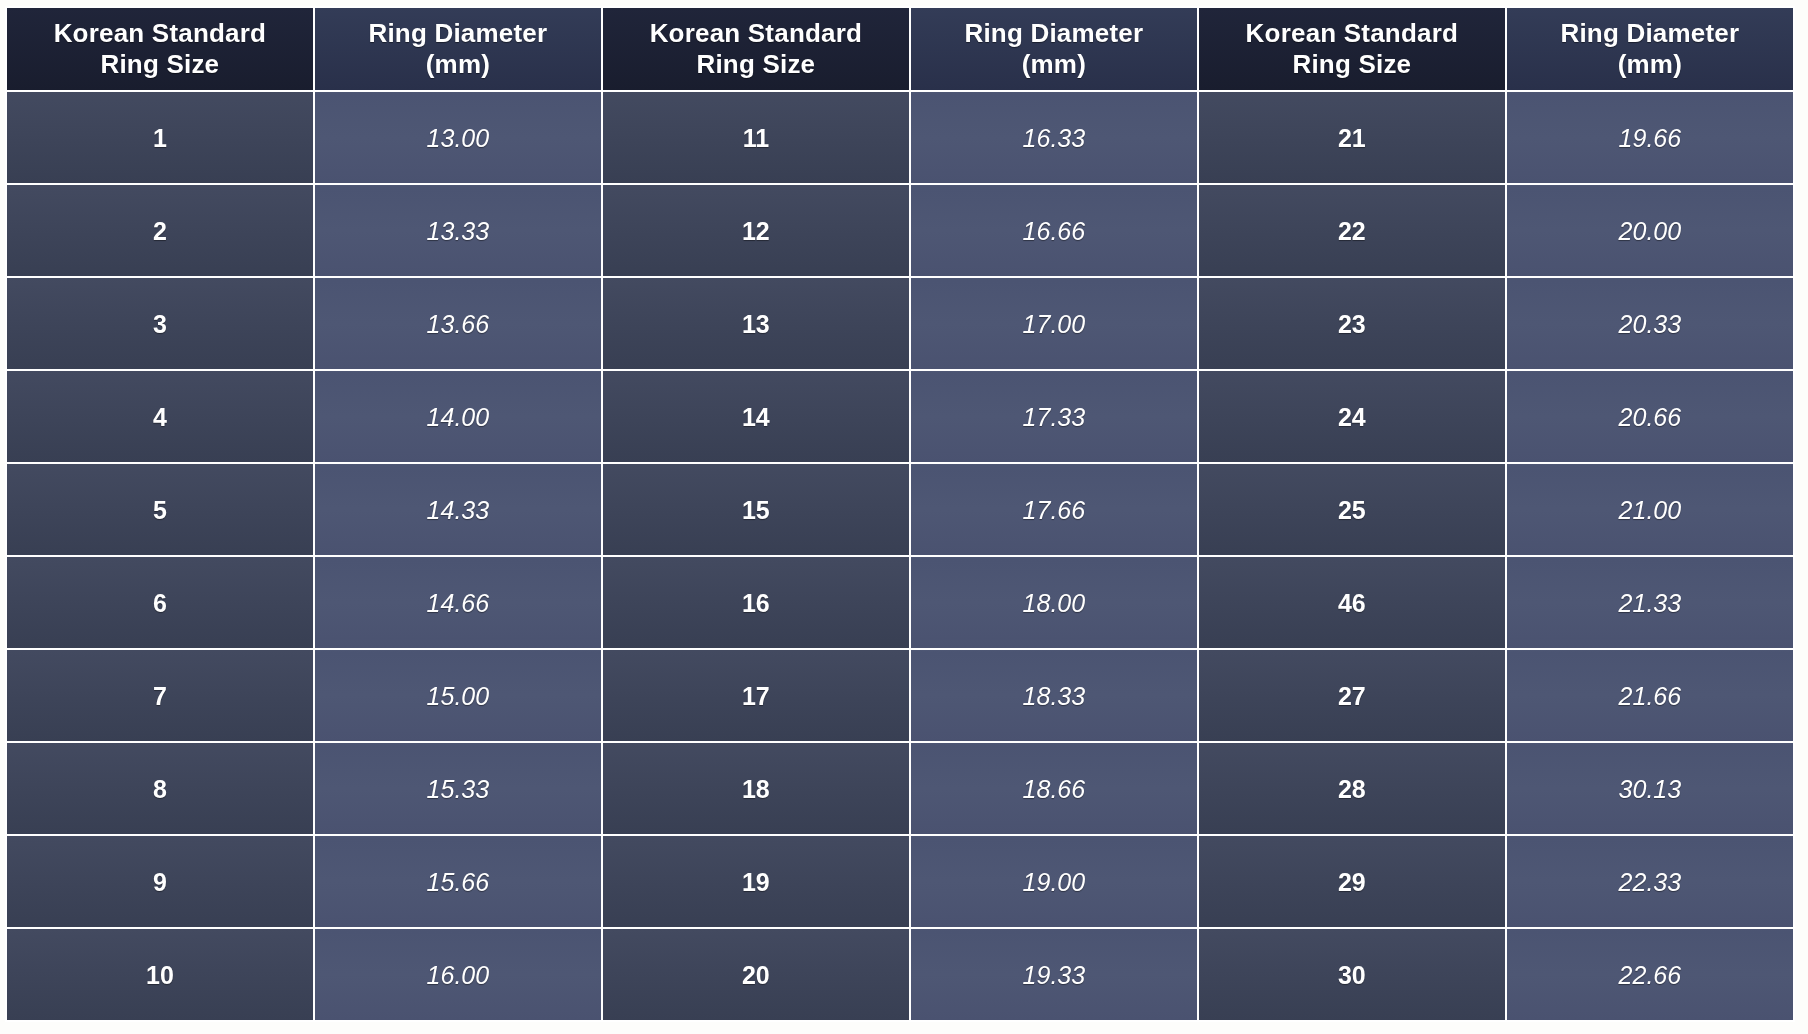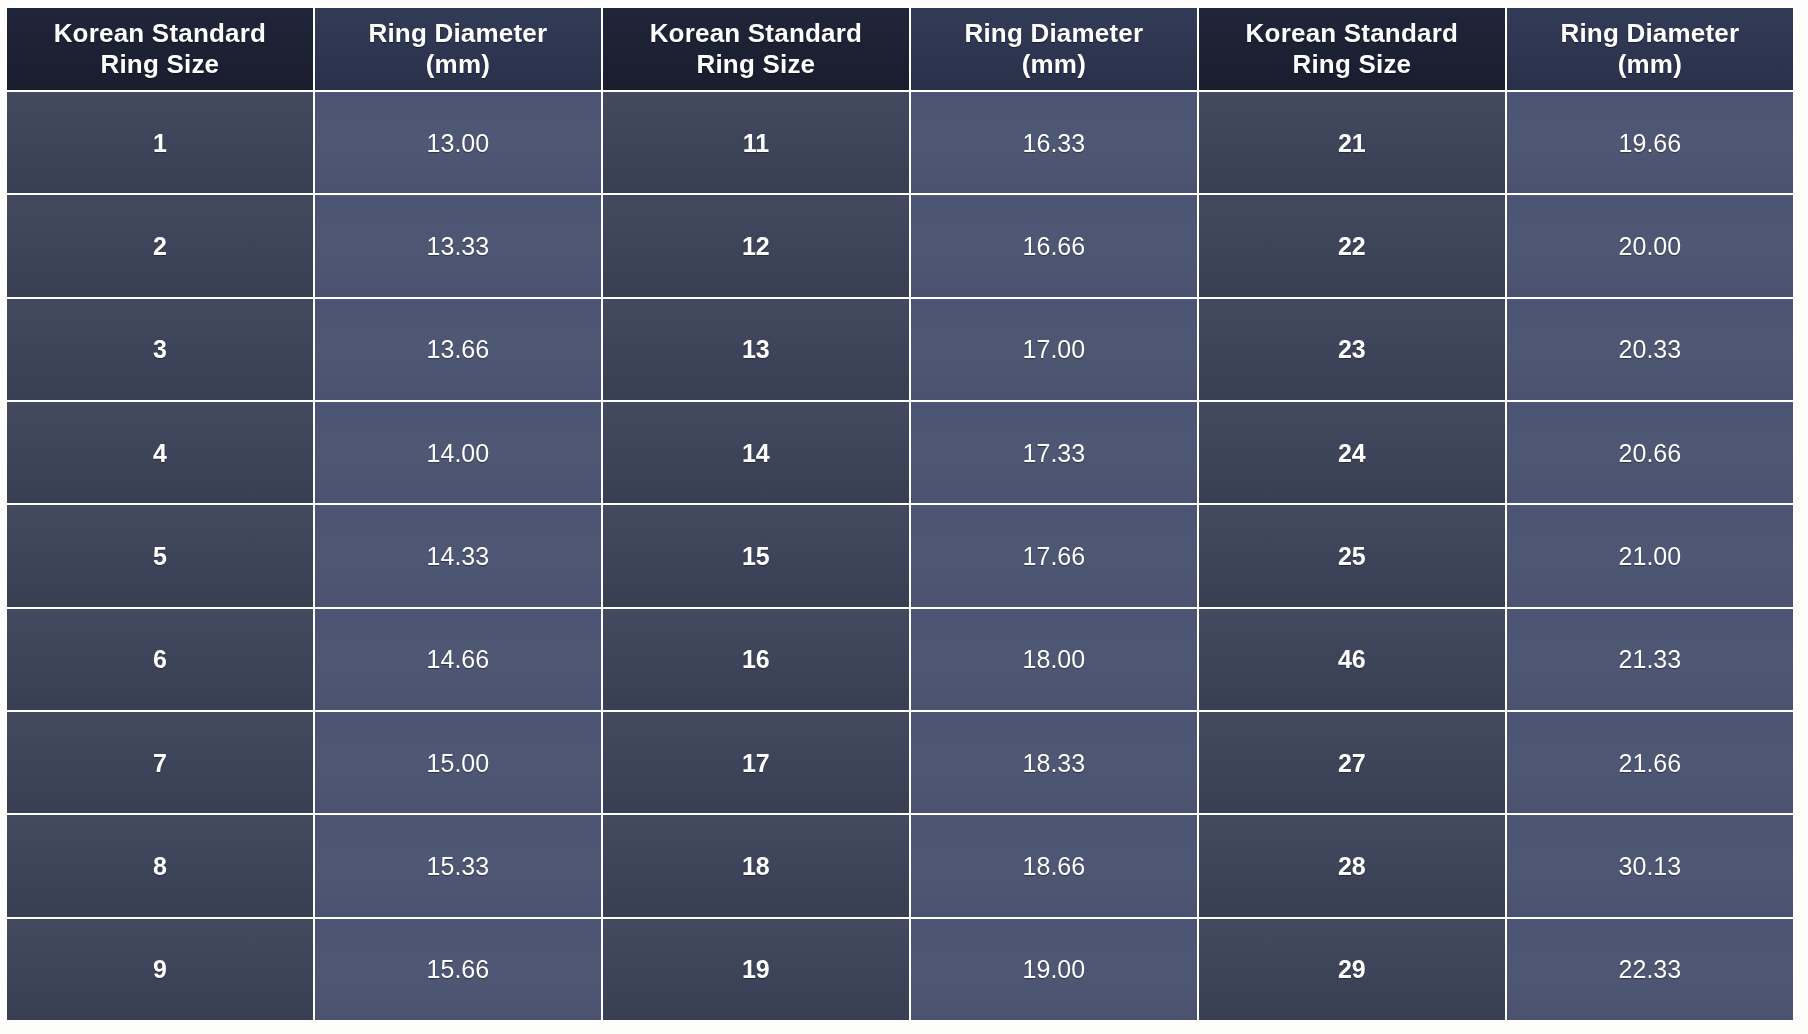--- a/index.html
+++ b/index.html
@@ -64,20 +64,21 @@
   }
 
   tbody td.v-size {
     font-weight: bold;
     background: linear-gradient(180deg, #434a60 0%, #383f53 100%);
   }
   tbody td.v-diam {
     font-weight: normal;
     background: linear-gradient(180deg, #58618020 0%, #4b5472 2%, #4e5774 50%, #4a5270 100%);
     background-color: #4d5673;
+    font-style: italic;
   }
 
   .hdr-line { display: block; }
 </style>
 </head>
 <body>
 
 <div class="sheet">
   <table class="ring-table">
     <colgroup>
@@ -182,15 +183,23 @@
         <td class="v-diam">30.13</td>
       </tr>
       <tr>
         <td class="v-size">9</td>
         <td class="v-diam">15.66</td>
         <td class="v-size">19</td>
         <td class="v-diam">19.00</td>
         <td class="v-size">29</td>
         <td class="v-diam">22.33</td>
       </tr>
+      <tr>
+        <td class="v-size">10</td>
+        <td class="v-diam">16.00</td>
+        <td class="v-size">20</td>
+        <td class="v-diam">19.33</td>
+        <td class="v-size">30</td>
+        <td class="v-diam">22.66</td>
+      </tr>
     </tbody>
   </table>
 </div>
 
 </body></html>

